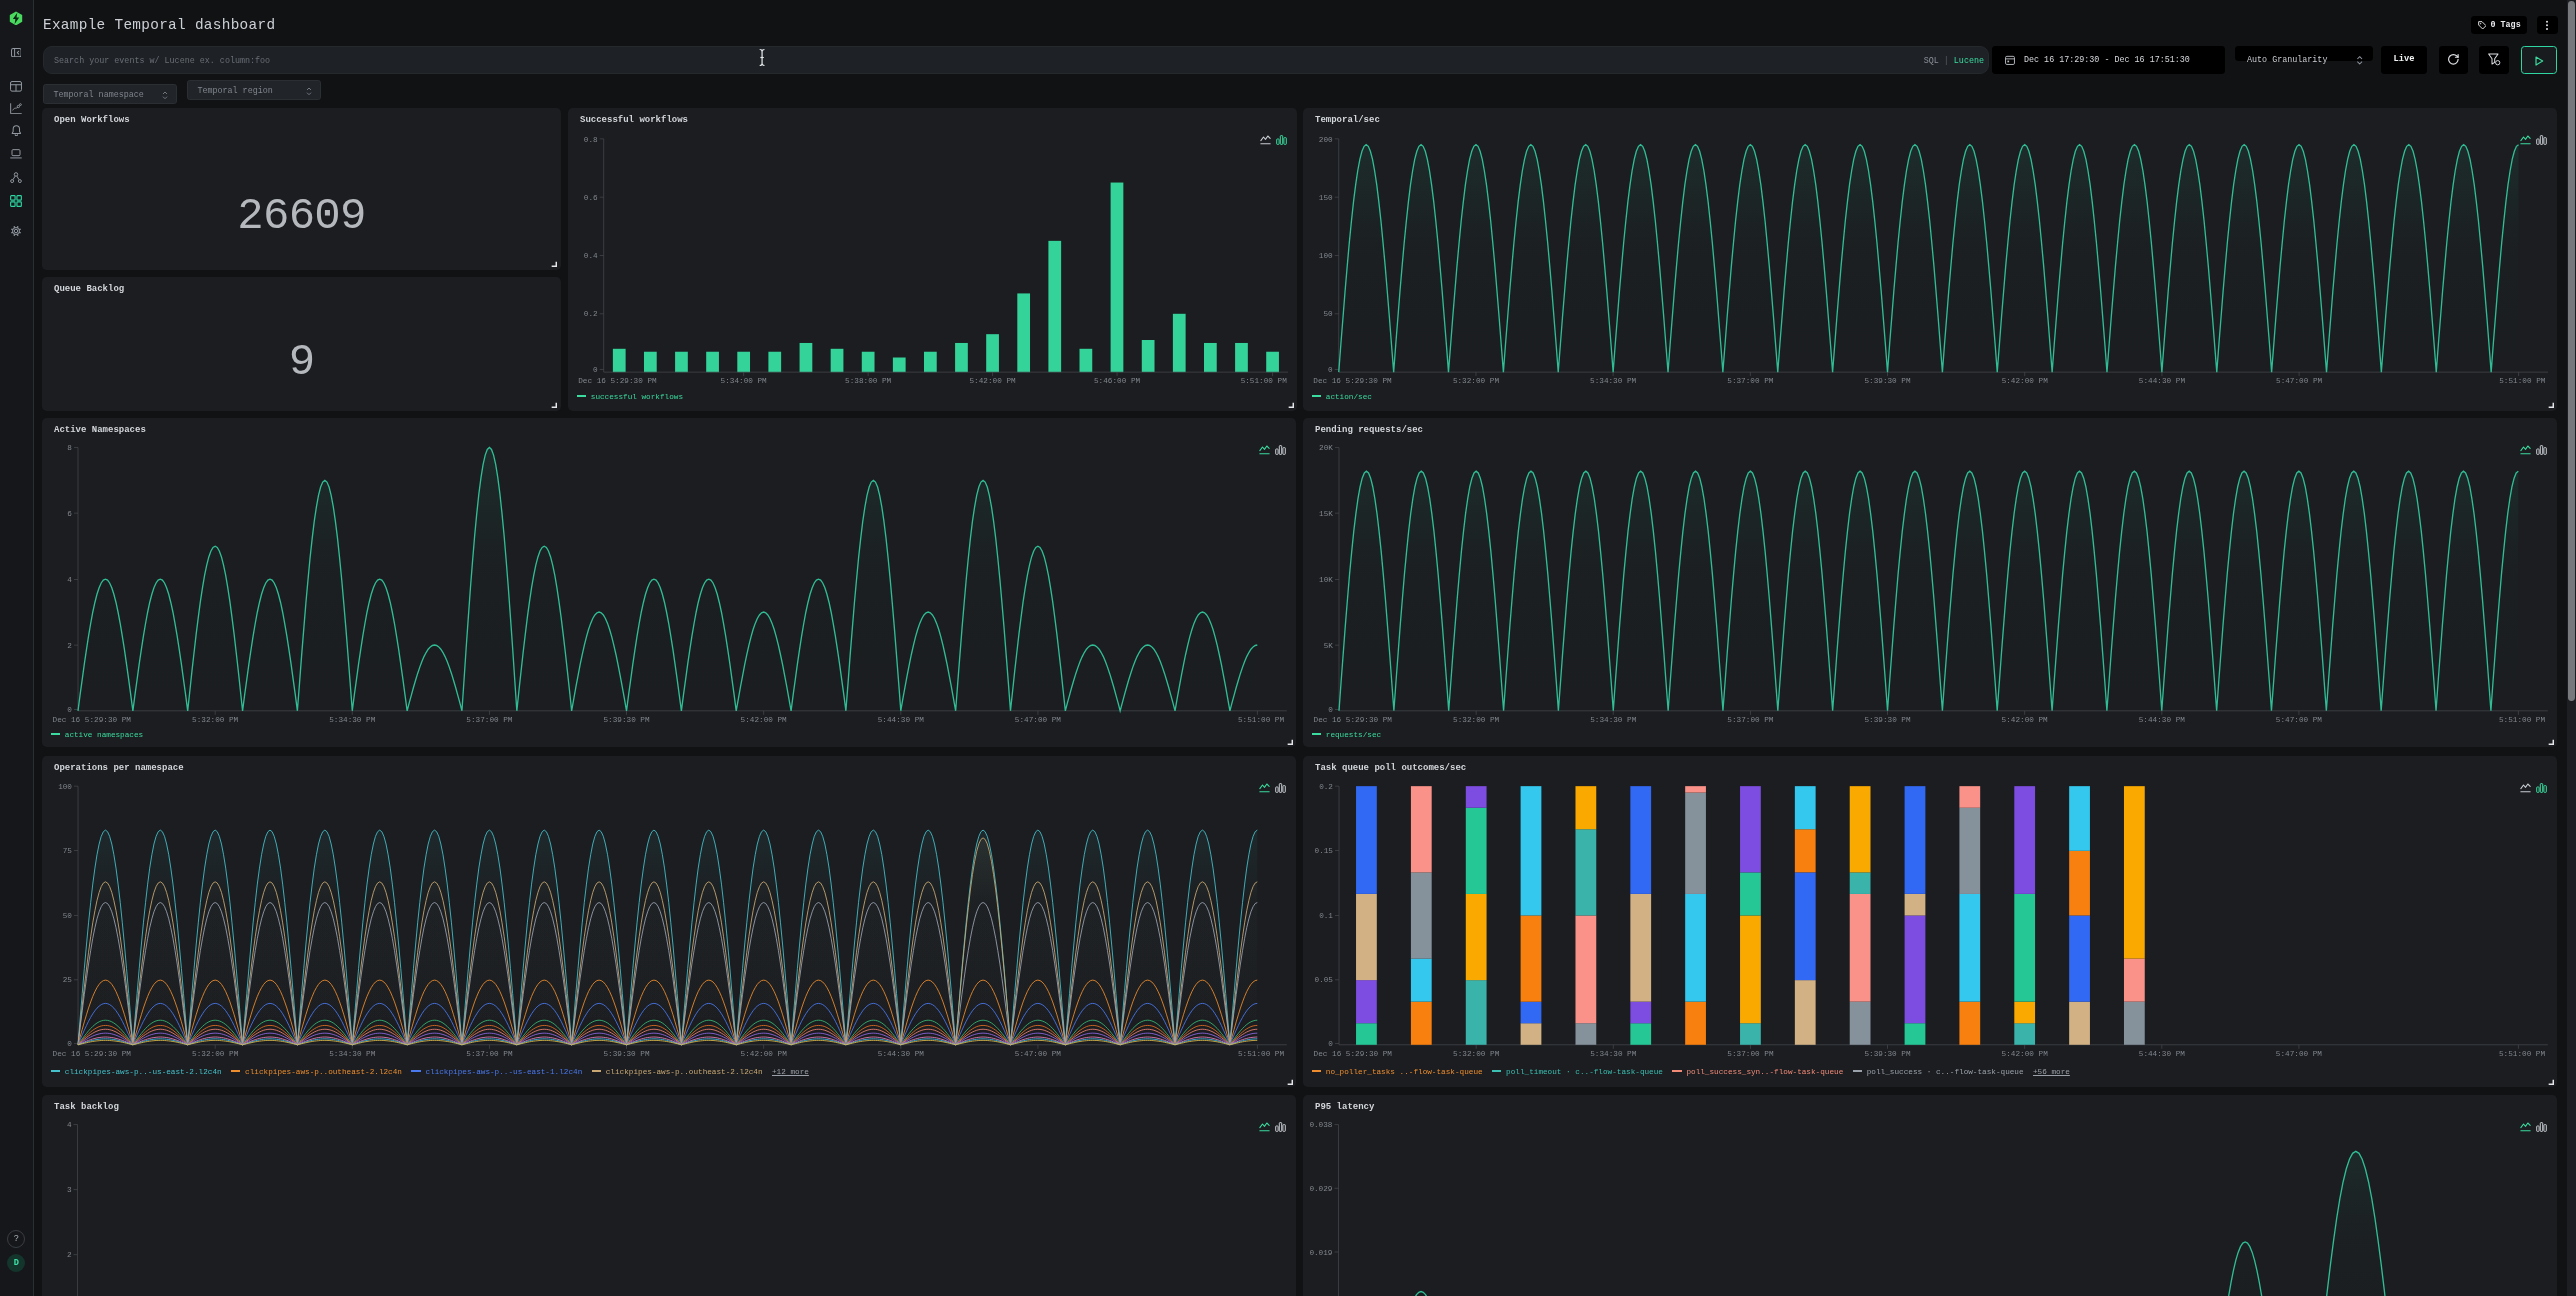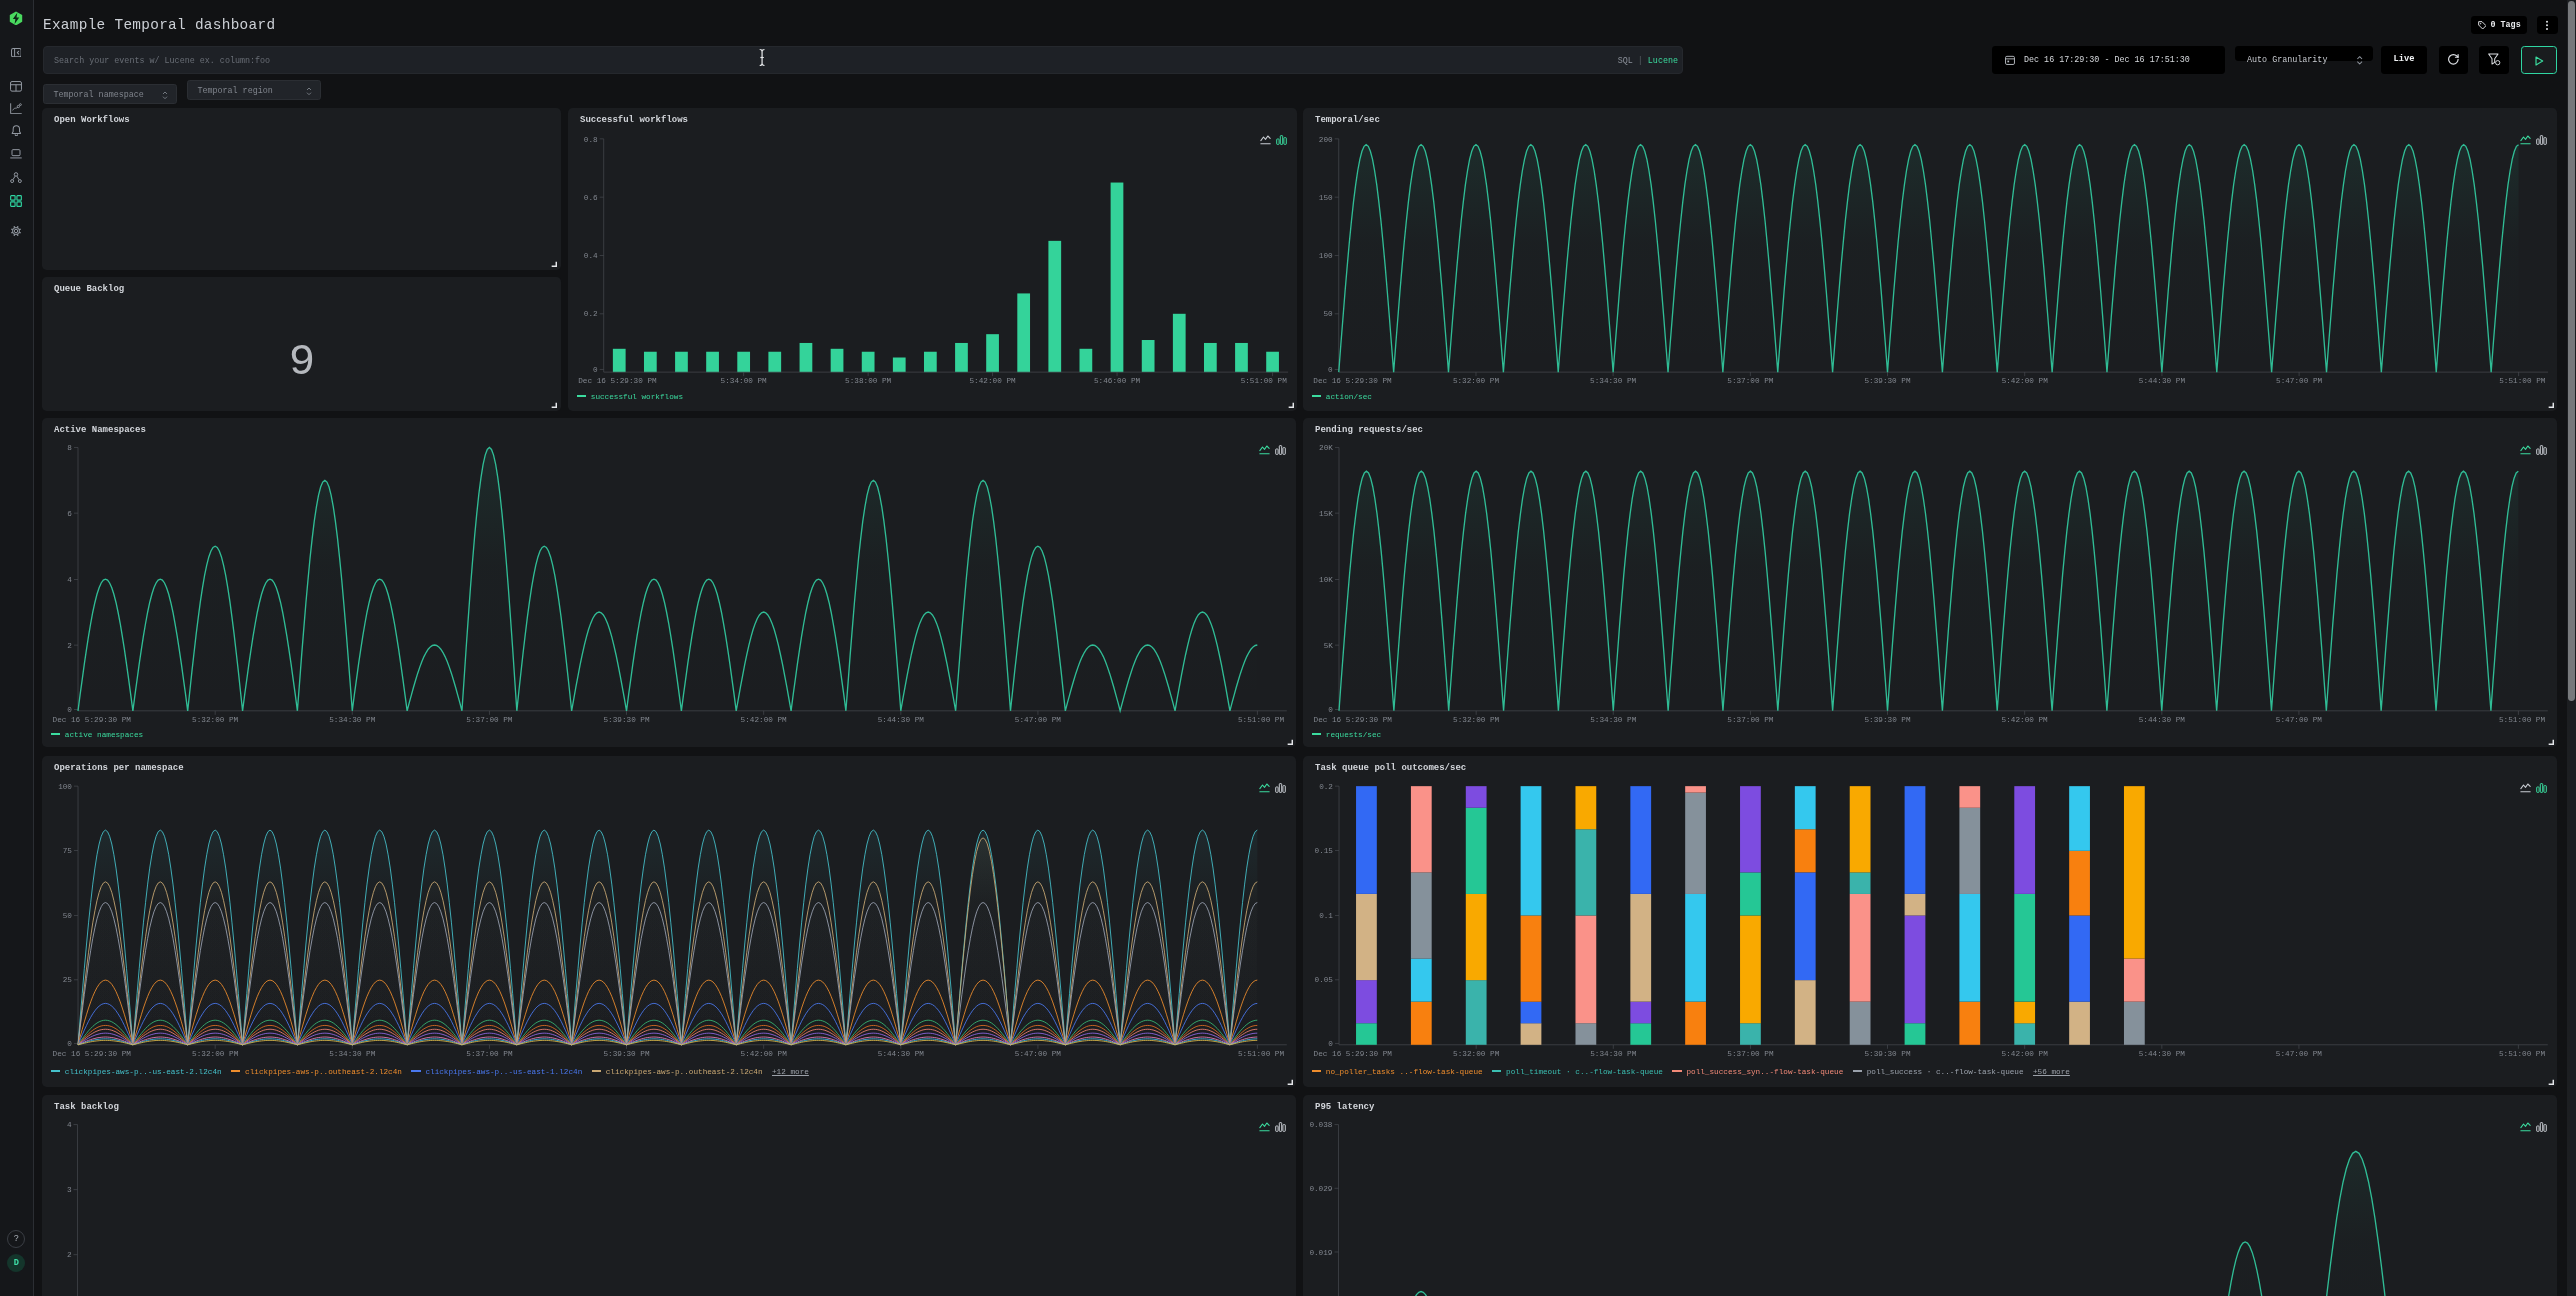--- a/index.html
+++ b/index.html
@@ -82,21 +82,21 @@
       <circle cx="4" cy="4" r="0.9" fill="#e8eaed"></circle>
     </svg>
 <span style="margin-left:19.5px">0 Tags</span></div>
 <div class="ctl" style="left:2537px;top:16px;width:21px;height:18px">
 <svg class="abs" style="left:8px;top:4px" width="4" height="10.7" viewBox="0 0 6 16">
       <circle cx="3" cy="2.5" r="1.5" fill="#dfe2e6"></circle>
       <circle cx="3" cy="8" r="1.5" fill="#dfe2e6"></circle>
       <circle cx="3" cy="13.5" r="1.5" fill="#dfe2e6"></circle>
     </svg>
   </div>
-<div class="abs" style="left:43px;top:46px;width:1640px;height:27.5px;background:#1e2126;border-radius:4px;border:0.7px solid #25282d">
+<div class="abs" style="left:43px;top:46px;width:1946px;height:27.5px;background:#1e2126;border-radius:9px;border:0.7px solid #25282d">
 <span class="abs" style="left:10px;top:8.7px;font-size:8.4px;color:#696e76">Search your events w/ Lucene ex. column:foo</span>
 <span class="abs" style="right:4px;top:8.7px;font-size:8.4px;color:#8b9099">SQL <span style="color:#5a5f66">|</span> <span style="color:#3bdc9f">Lucene</span></span>
 </div>
 <svg class="abs" style="left:757px;top:48px" width="10.7" height="19" viewBox="0 0 16 28">
 <g stroke="#e8eaec" stroke-width="1.8" fill="none">
 <path d="M4 2 C6 2 7.6 3 7.6 4.5 L7.6 23.5 C7.6 25 6 26 4 26"></path>
 <path d="M11.2 2 C9.2 2 7.6 3 7.6 4.5 M7.6 23.5 C7.6 25 9.2 26 11.2 26"></path>
 <line x1="5" y1="14" x2="10.2" y2="14"></line>
 </g>
   </svg>
@@ -144,20 +144,21 @@
   </div>
 <div class="abs" style="left:187px;top:80px;width:134px;height:20px;background:#212429;border:0.7px solid #2b2e33;border-radius:2.7px">
 <span class="abs" style="left:9.4px;top:4.7px;font-size:8.4px;color:#80858d">Temporal region</span>
 <svg class="abs" style="right:8px;top:6px" width="6" height="8.7" viewBox="0 0 9 13">
 <path d="M1.5 4.5 L4.5 1.5 L7.5 4.5" fill="none" stroke="#80858d" stroke-width="1.3" stroke-linejoin="round"></path>
 <path d="M1.5 8.5 L4.5 11.5 L7.5 8.5" fill="none" stroke="#80858d" stroke-width="1.3" stroke-linejoin="round"></path>
 </svg>
   </div>
 <div class="panel" style="left:42px;top:108px;width:519px;height:162px">
     <div class="ptitle">Open Workflows</div>
+<div class="bignum" style="left:0;top:83px;width:519px">26609</div>
 <svg class="rh" style="left:509px;top:153px" width="6" height="6" viewBox="0 0 9 9">
       <path d="M1,8 L8,8 L8,1" fill="none" stroke="#e4e6e9" stroke-width="2.4"></path>
     </svg>
 </div>
 <div class="panel" style="left:42px;top:277px;width:519px;height:134px">
     <div class="ptitle">Queue Backlog</div>
 <div class="bignum" style="left:0;top:60px;width:519px">9</div>
 <svg class="rh" style="left:509px;top:125px" width="6" height="6" viewBox="0 0 9 9">
       <path d="M1,8 L8,8 L8,1" fill="none" stroke="#e4e6e9" stroke-width="2.4"></path>
     </svg>

